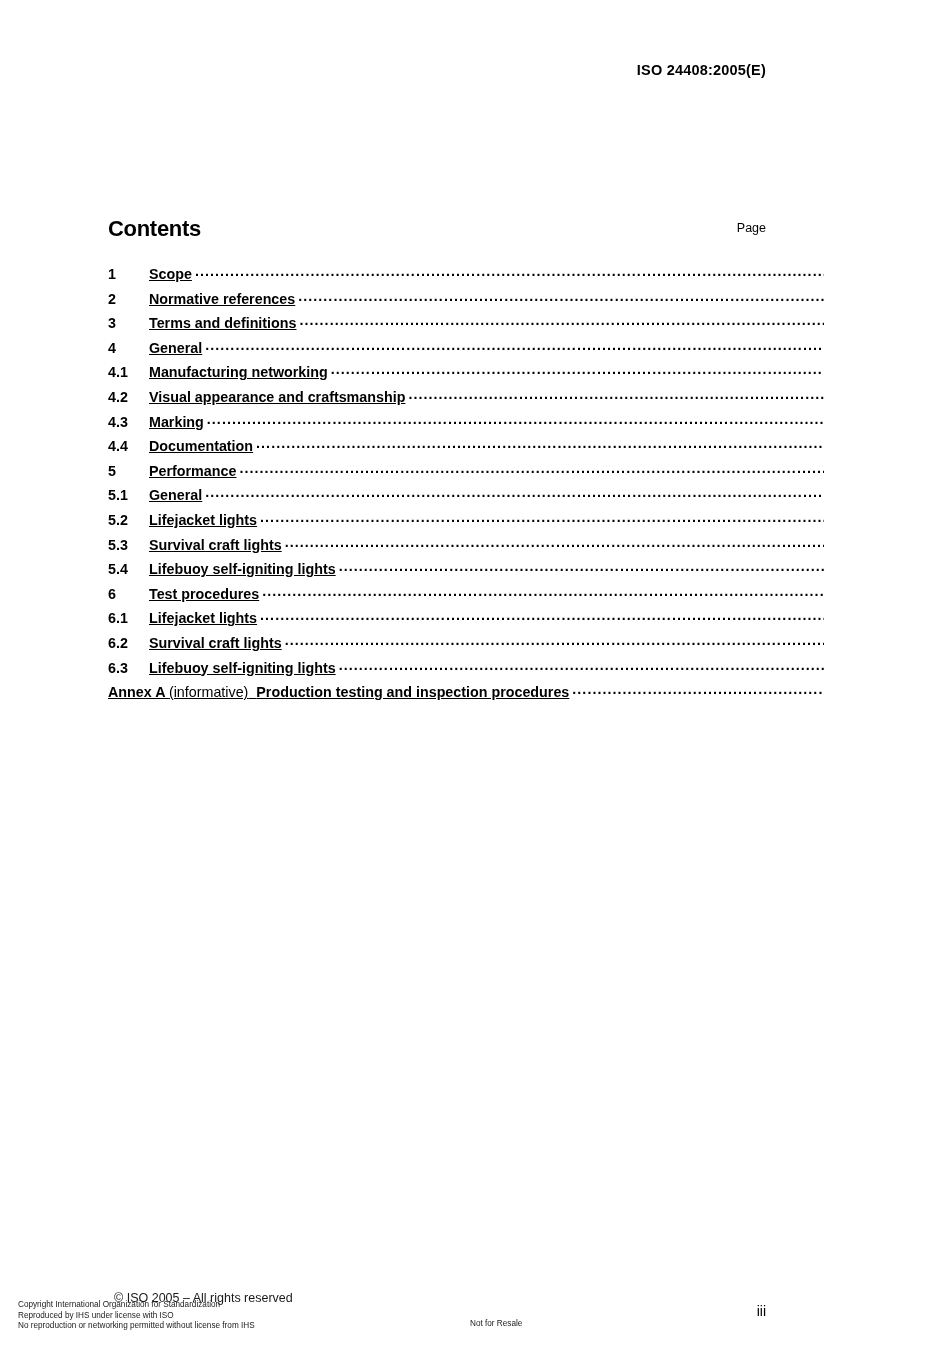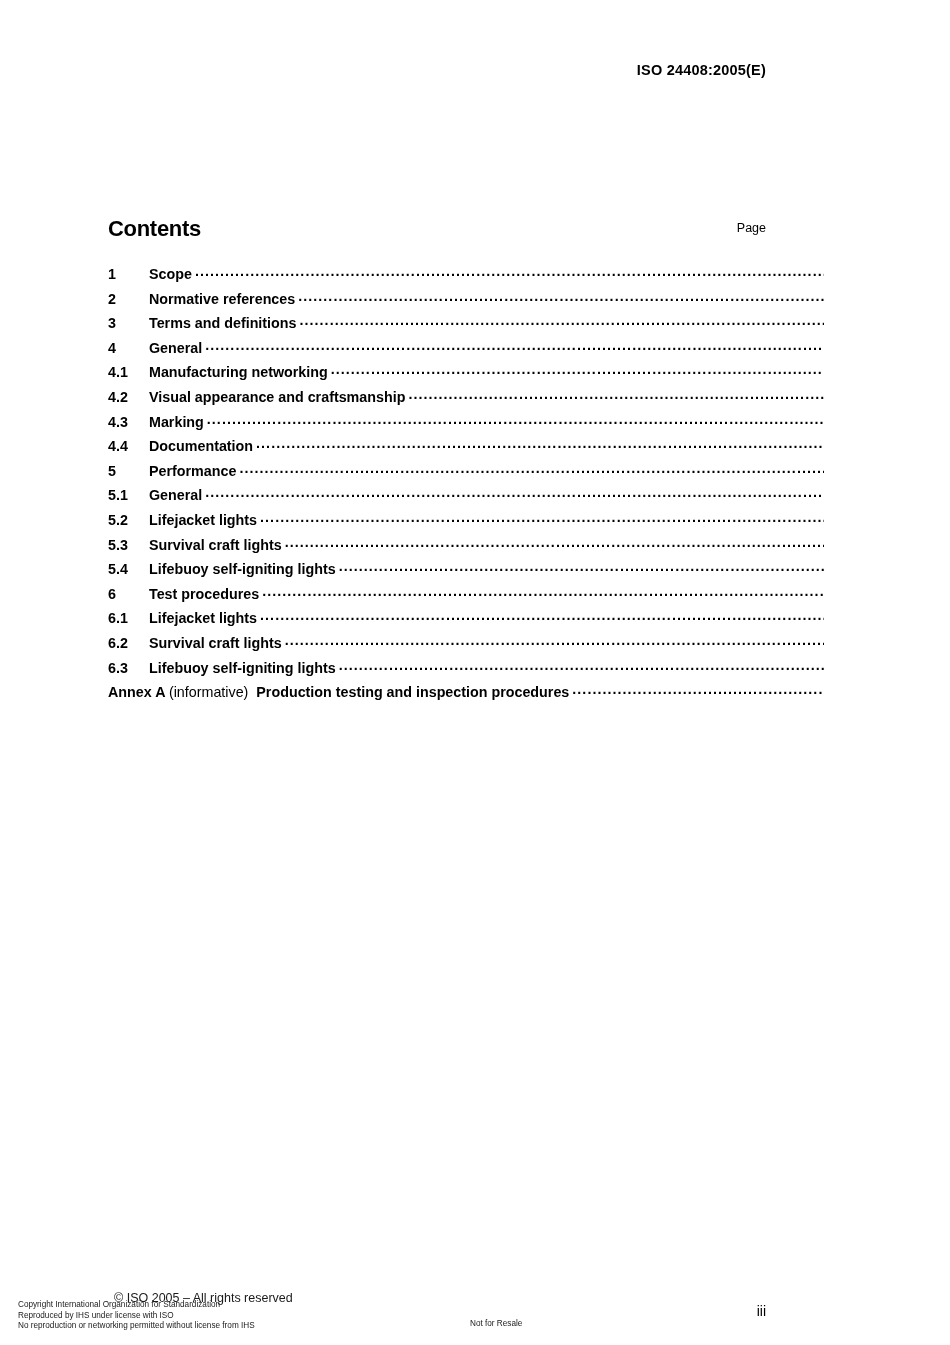--- a/index.html
+++ b/index.html
@@ -55,20 +55,21 @@
     font-weight: bold;
     height: 24.6px;
     white-space: nowrap;
   }
   .toc-num {
     width: 41px;
     flex: 0 0 41px;
   }
   .toc-text {
     flex: 0 0 auto;
+    text-decoration: underline;
   }
   .toc-leader {
     flex: 1 1 auto;
     overflow: hidden;
     margin: 0 3px;
     position: relative;
     height: 14px;
   }
   .toc-leader::after {
     content: "..................................................................................................................................................................................................................................";

